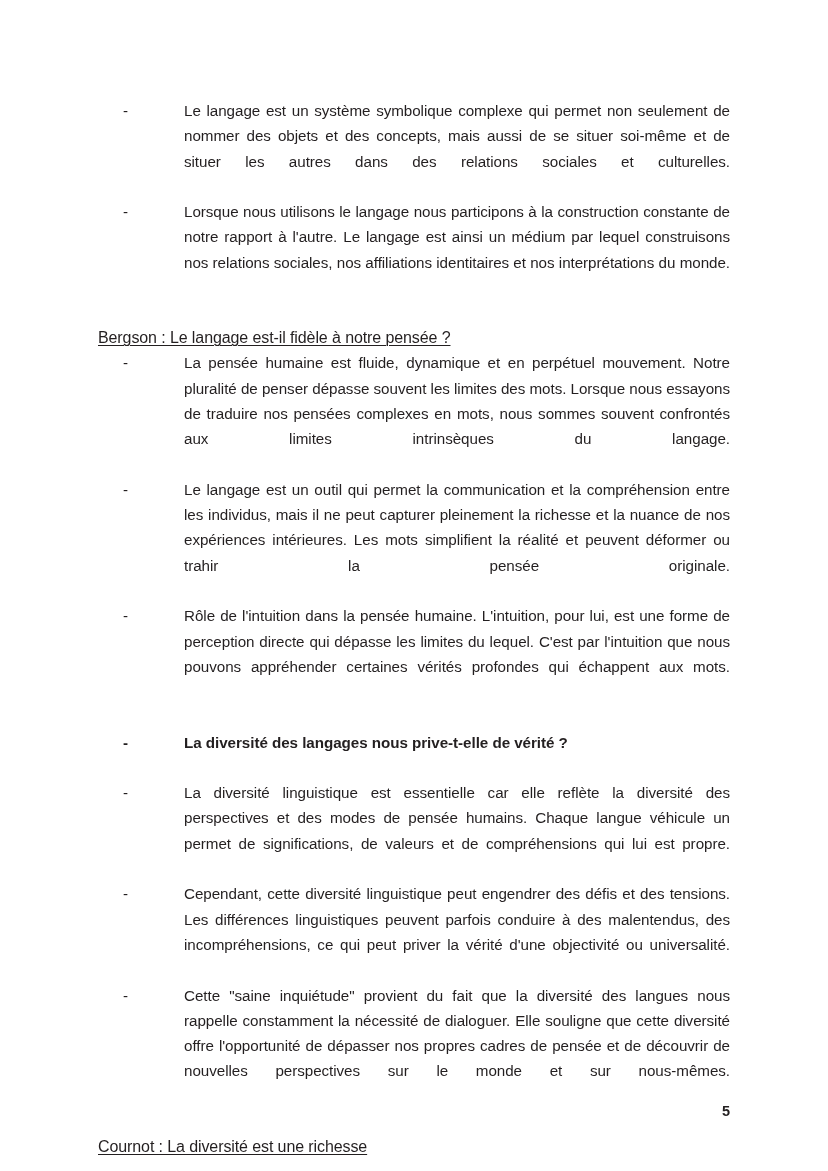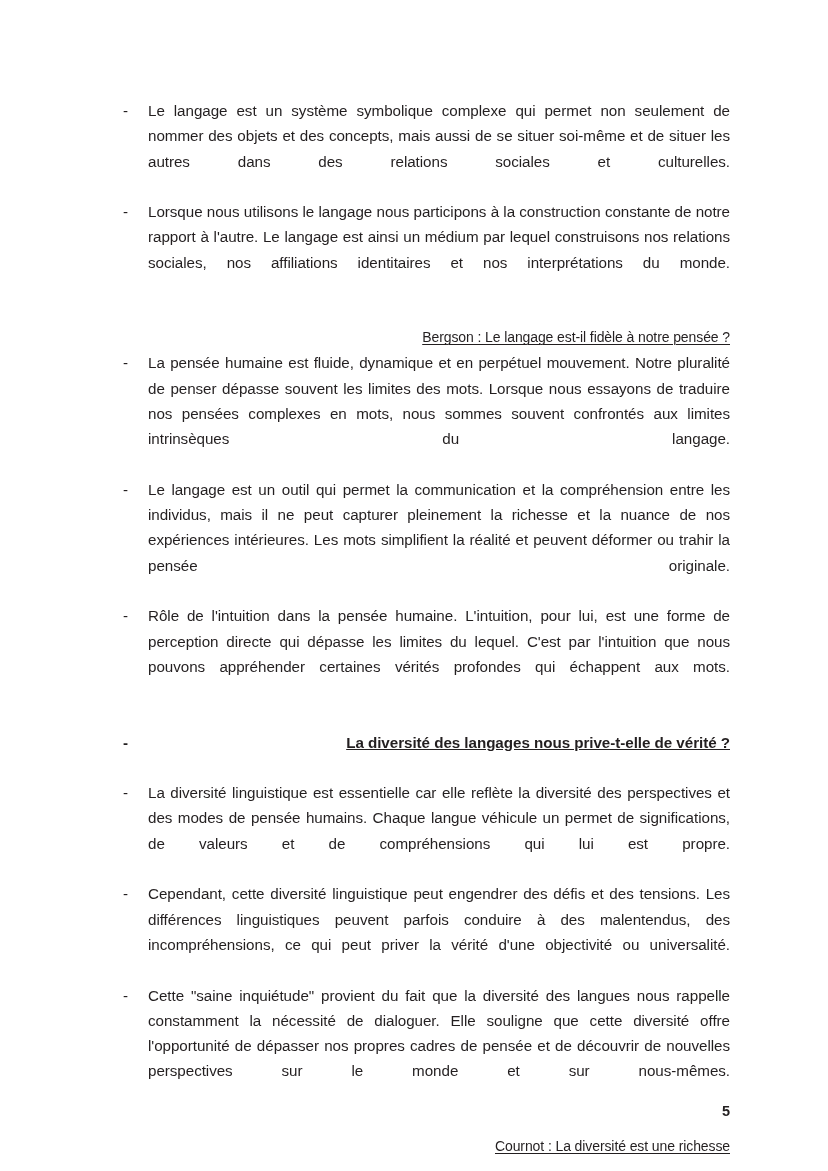--- a/index.html
+++ b/index.html
@@ -25,26 +25,26 @@
   }
   .content {
     position: absolute;
     left: 98px;
     top: 98px;
     width: 632px;
   }
 
   
   .heading {
-    font-size: 14px;
+    font-size: 16px;
     line-height: 25px;
     letter-spacing: -0.1px;
     margin: 0;
     padding: 0;
-    text-align: right;
+    text-align: left;
     white-space: nowrap;
   }
   .heading .u {
     text-decoration: underline;
     text-underline-offset: 2px;
     text-decoration-thickness: 1px;
   }
 
   
   ul.bullets {
@@ -64,40 +64,40 @@
   }
   ul.bullets > li > .dash {
     position: absolute;
     left: 25px;
     top: 0;
     font-size: 15.2px;
     line-height: 25.3px;
   }
   ul.bullets > li > .txt {
     display: block;
+    margin-left: 36px;
   }
   
   ul.bullets > li > .txt::after {
     content: "";
     display: inline-block;
     width: 100%;
   }
 
   
   li.bold-item {
     font-weight: bold;
     padding-left: 52px;
   }
   li.bold-item > .dash {
     left: 28px;
     font-weight: bold;
   }
   li.bold-item .txt {
-    text-align: right;
-    text-decoration: underline;
+    text-align: left;
   }
   li.bold-item > .txt::after { content: none; }
 
   .gap {
     height: 25px;
   }
 
   .page-number {
     position: absolute;
     right: 98px;

